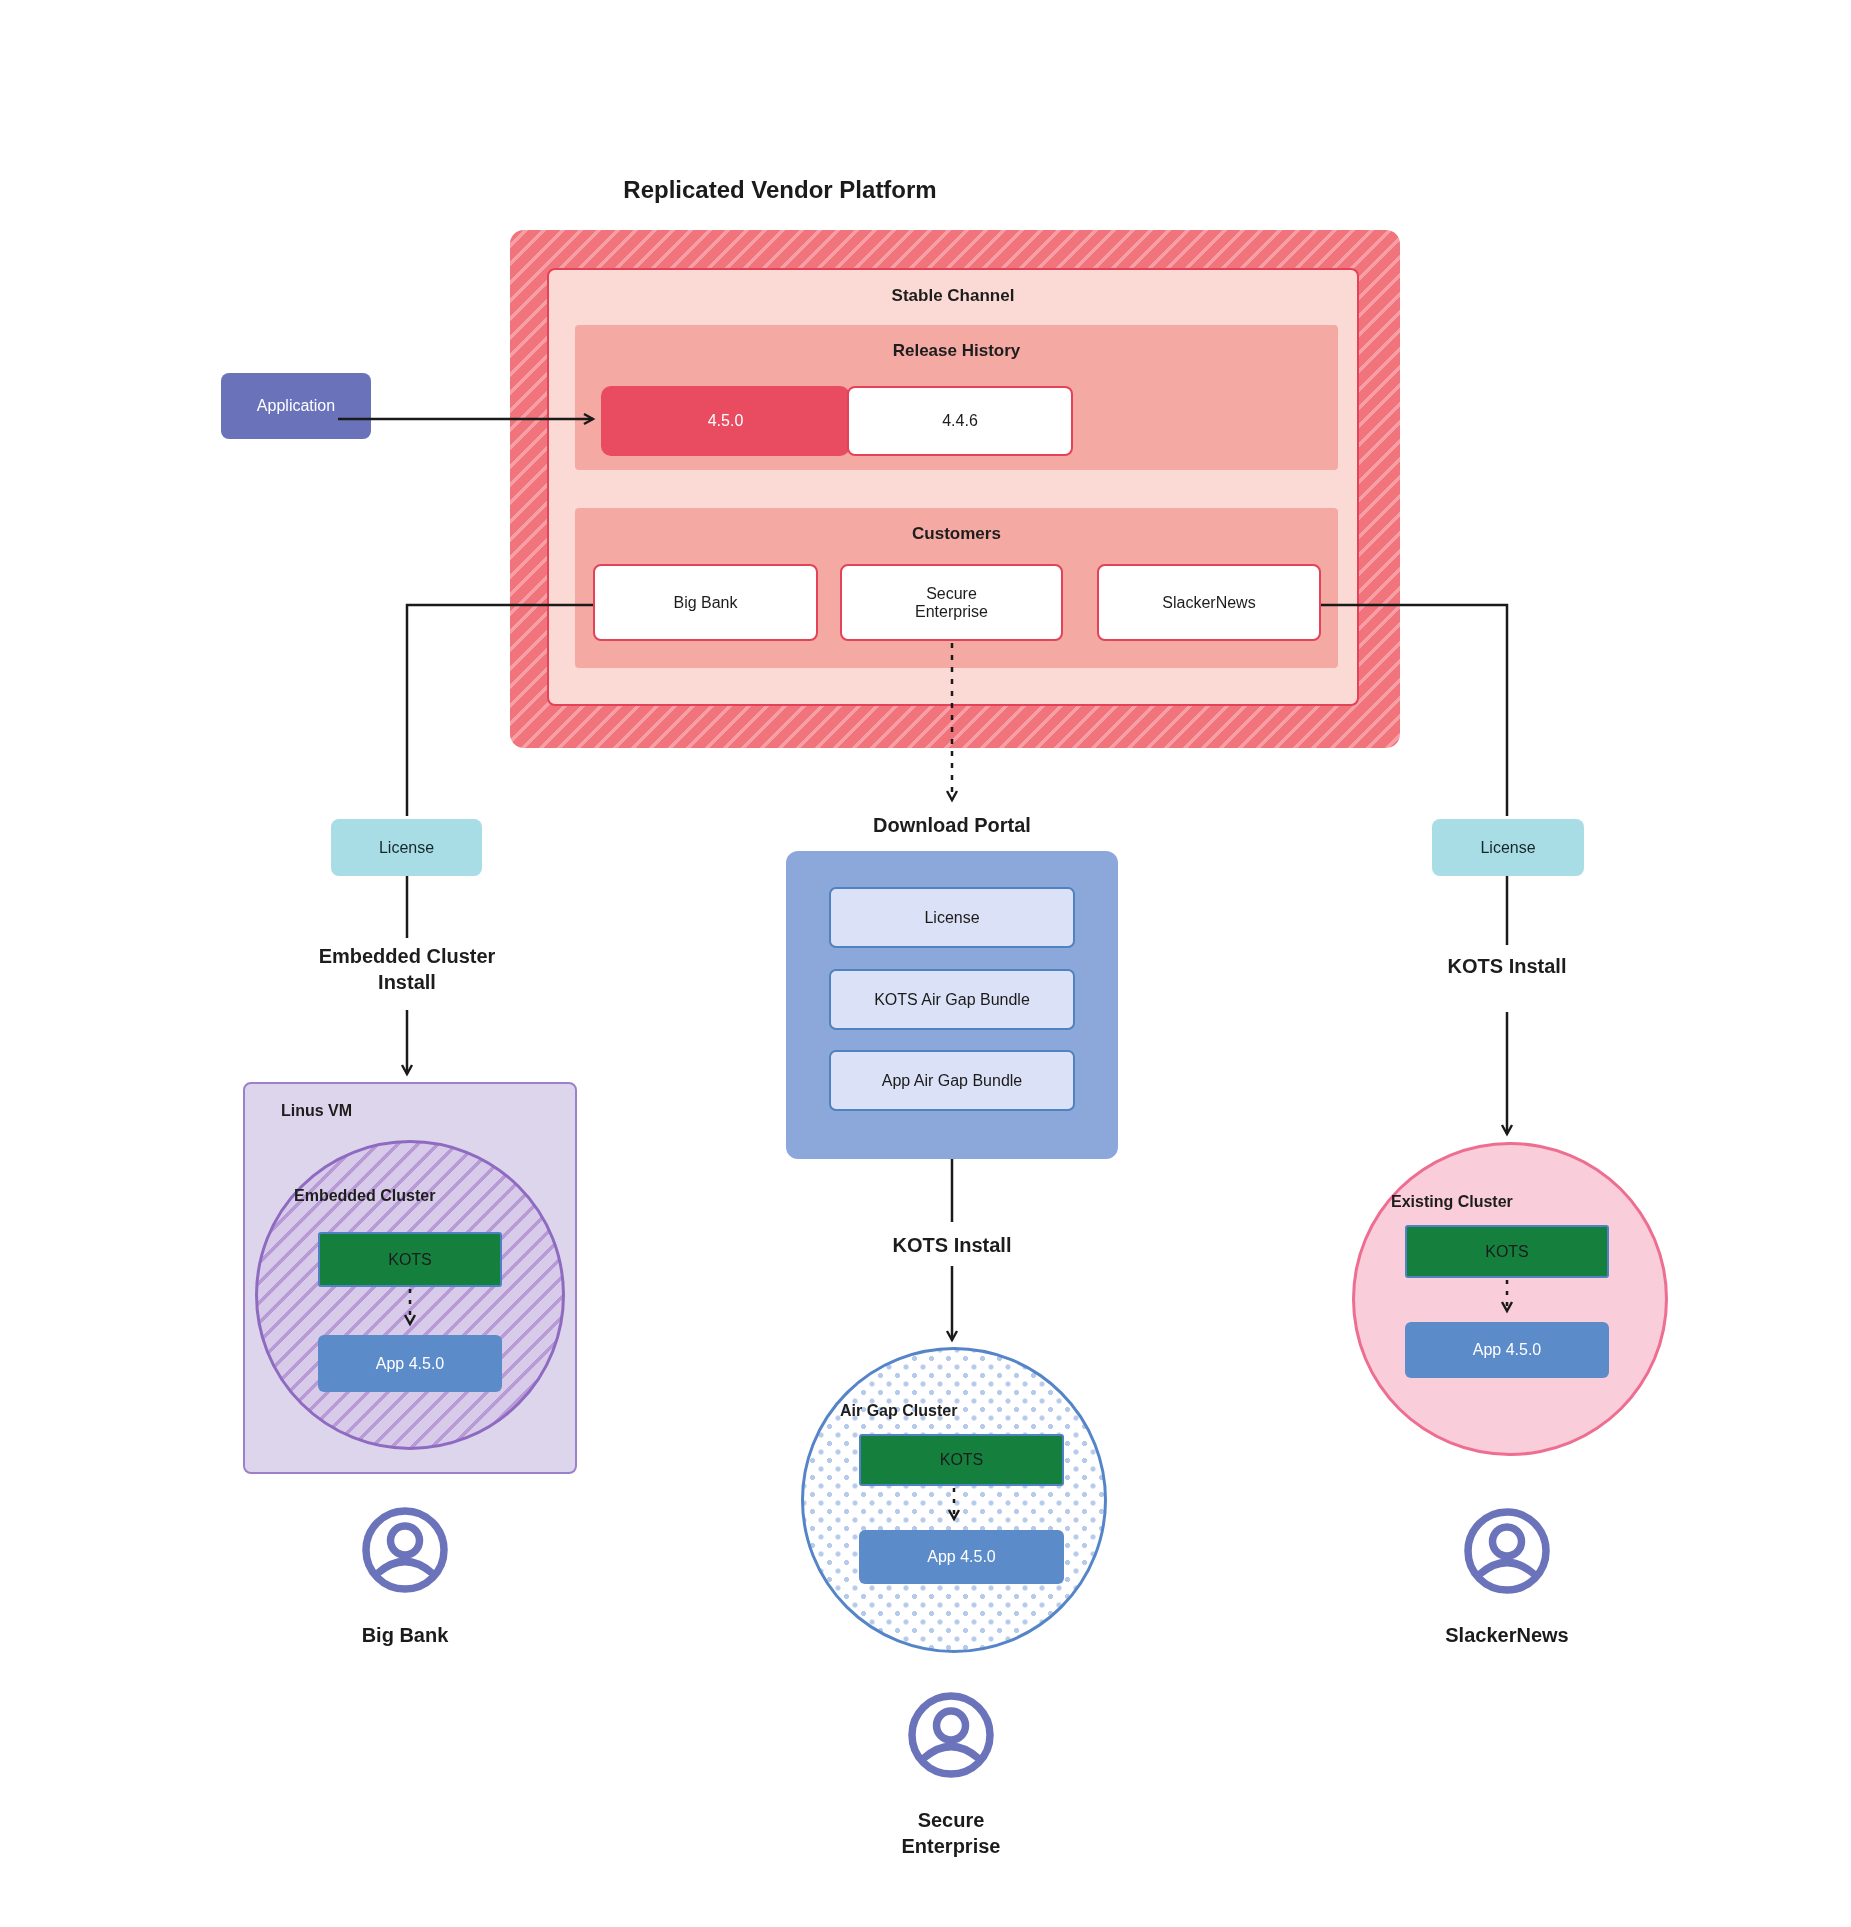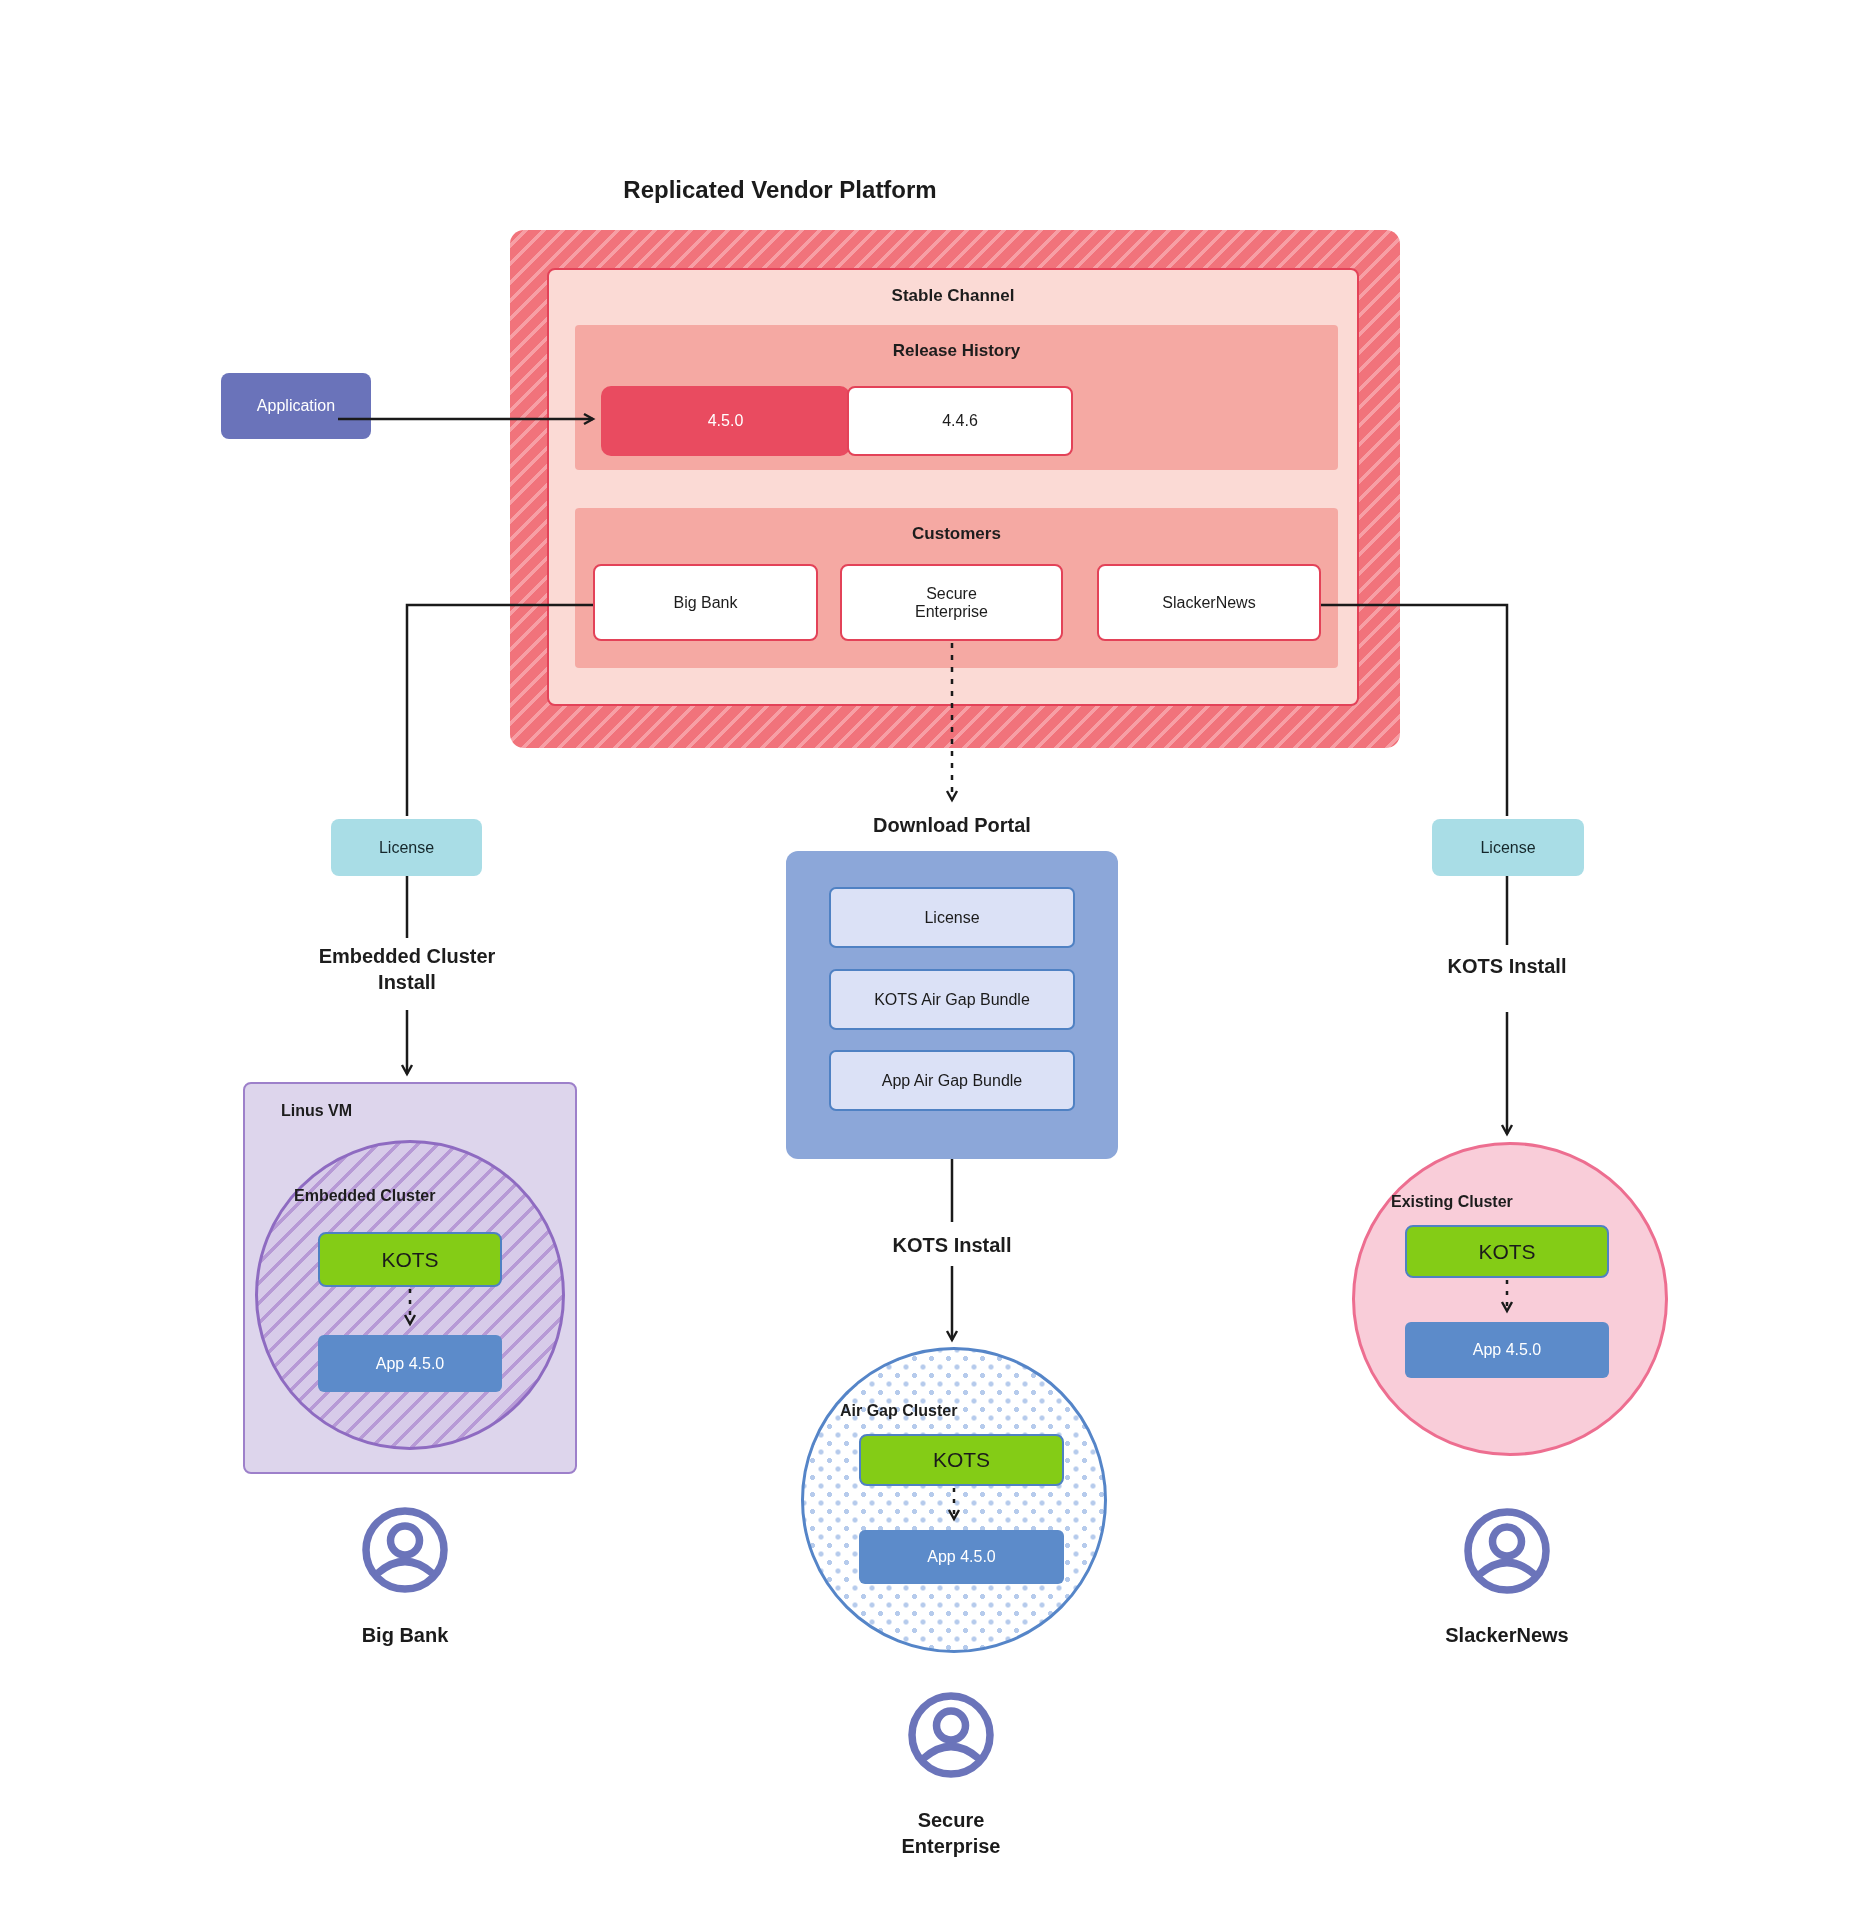--- a/index.html
+++ b/index.html
@@ -62,21 +62,21 @@
     border-radius:50%; border:3px solid #5585c8; background-color:#ffffff;
     background-image:
       radial-gradient(#b6cbec 2.4px, transparent 2.8px),
       radial-gradient(#b6cbec 2.4px, transparent 2.8px);
     background-size:17px 17px; background-position:0 0, 8.5px 8.5px;
   }
   .existing-circle {
     border-radius:50%; border:3px solid #ed6e90; background:#f9cdd9;
   }
   .kots-node {
-    background:#84cc16; border:2px solid #4f81c3; border-radius:8px; font-size:21px;
+    background:#15803d; border:2px solid #4f81c3; border-radius:3px; font-size:16px;
   }
   .app-node {
     background:#5c8bca; border-radius:6px; color:#ffffff; font-size:16px;
   }
   .user-label { font-size:20px; font-weight:600; text-align:center; line-height:1.3; }
   .user-label span { display:inline-block; max-width:130px; }
 
   svg.connectors { position:absolute; left:0; top:0; z-index:40; pointer-events:none; }
 </style>
 </head>

